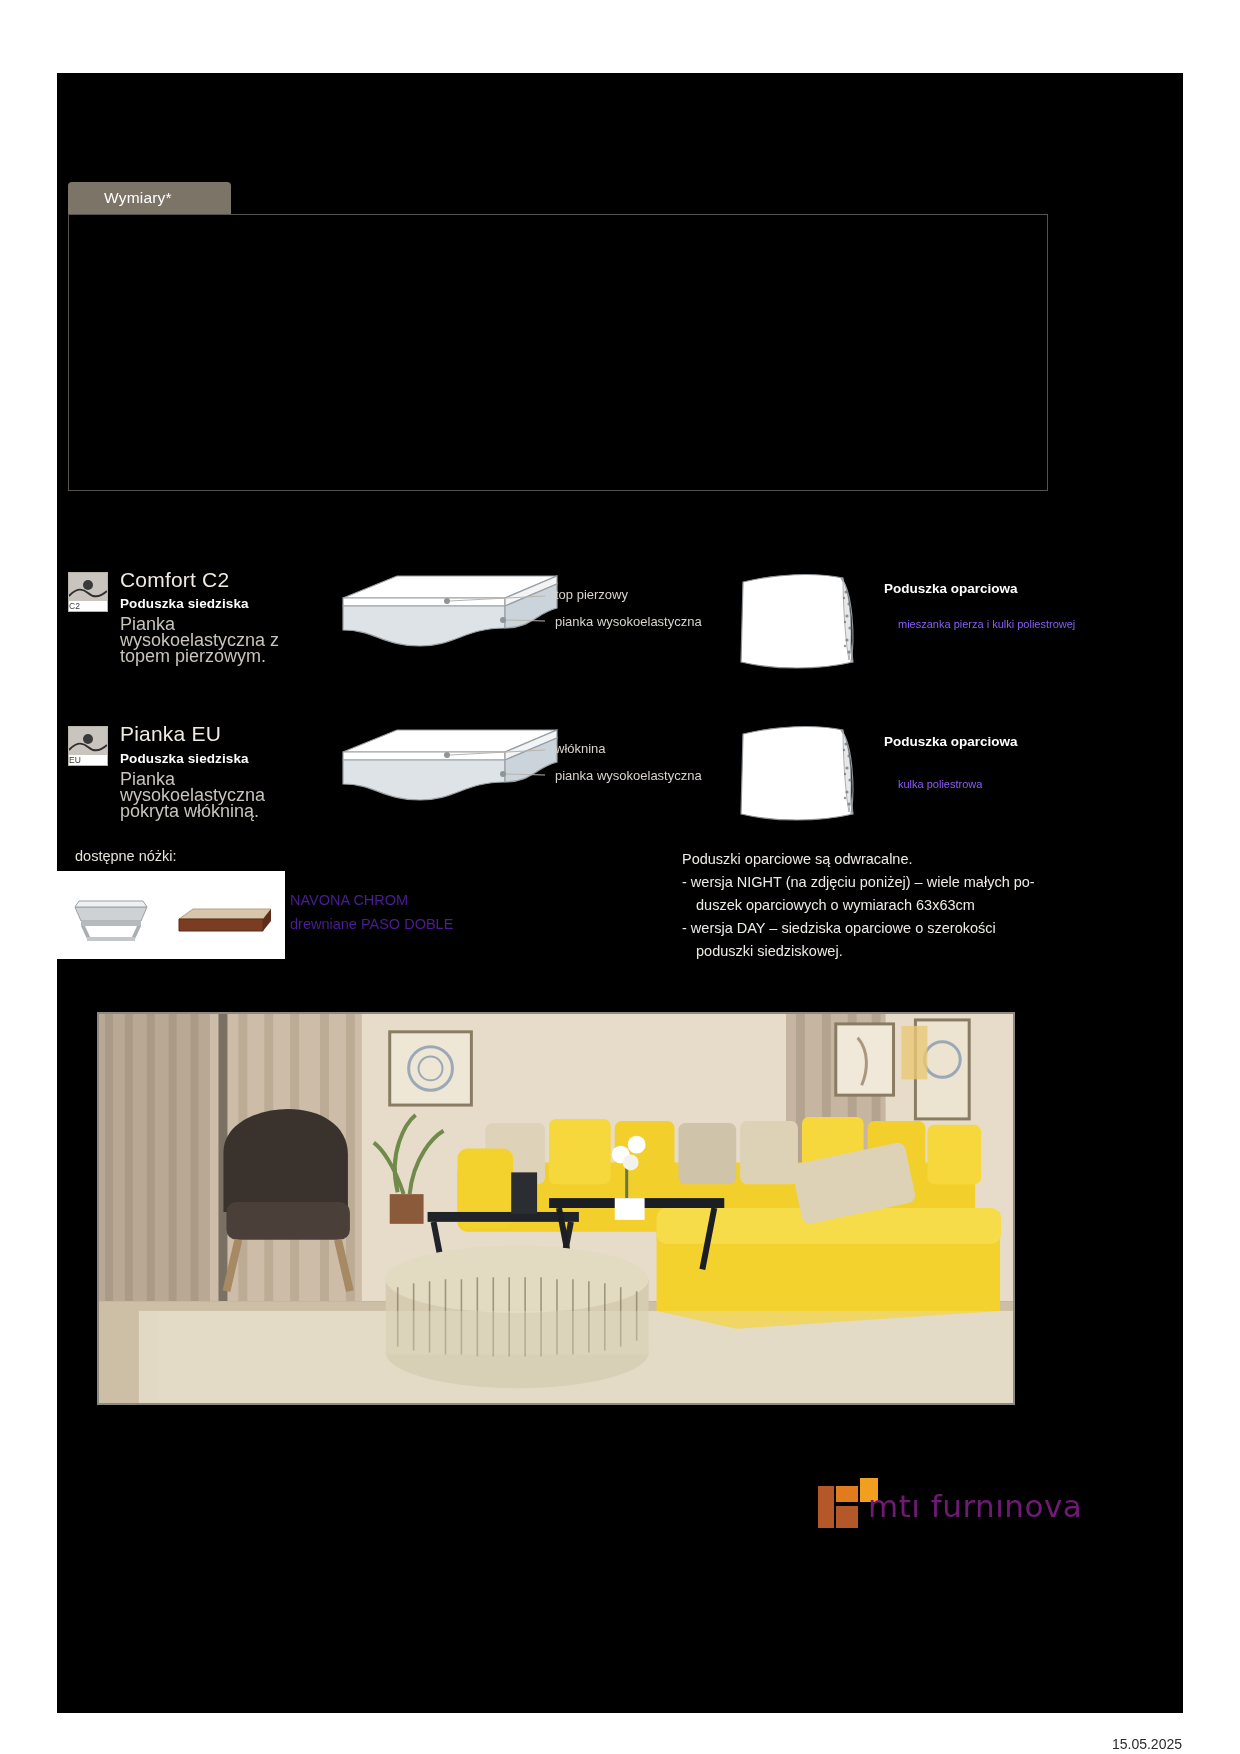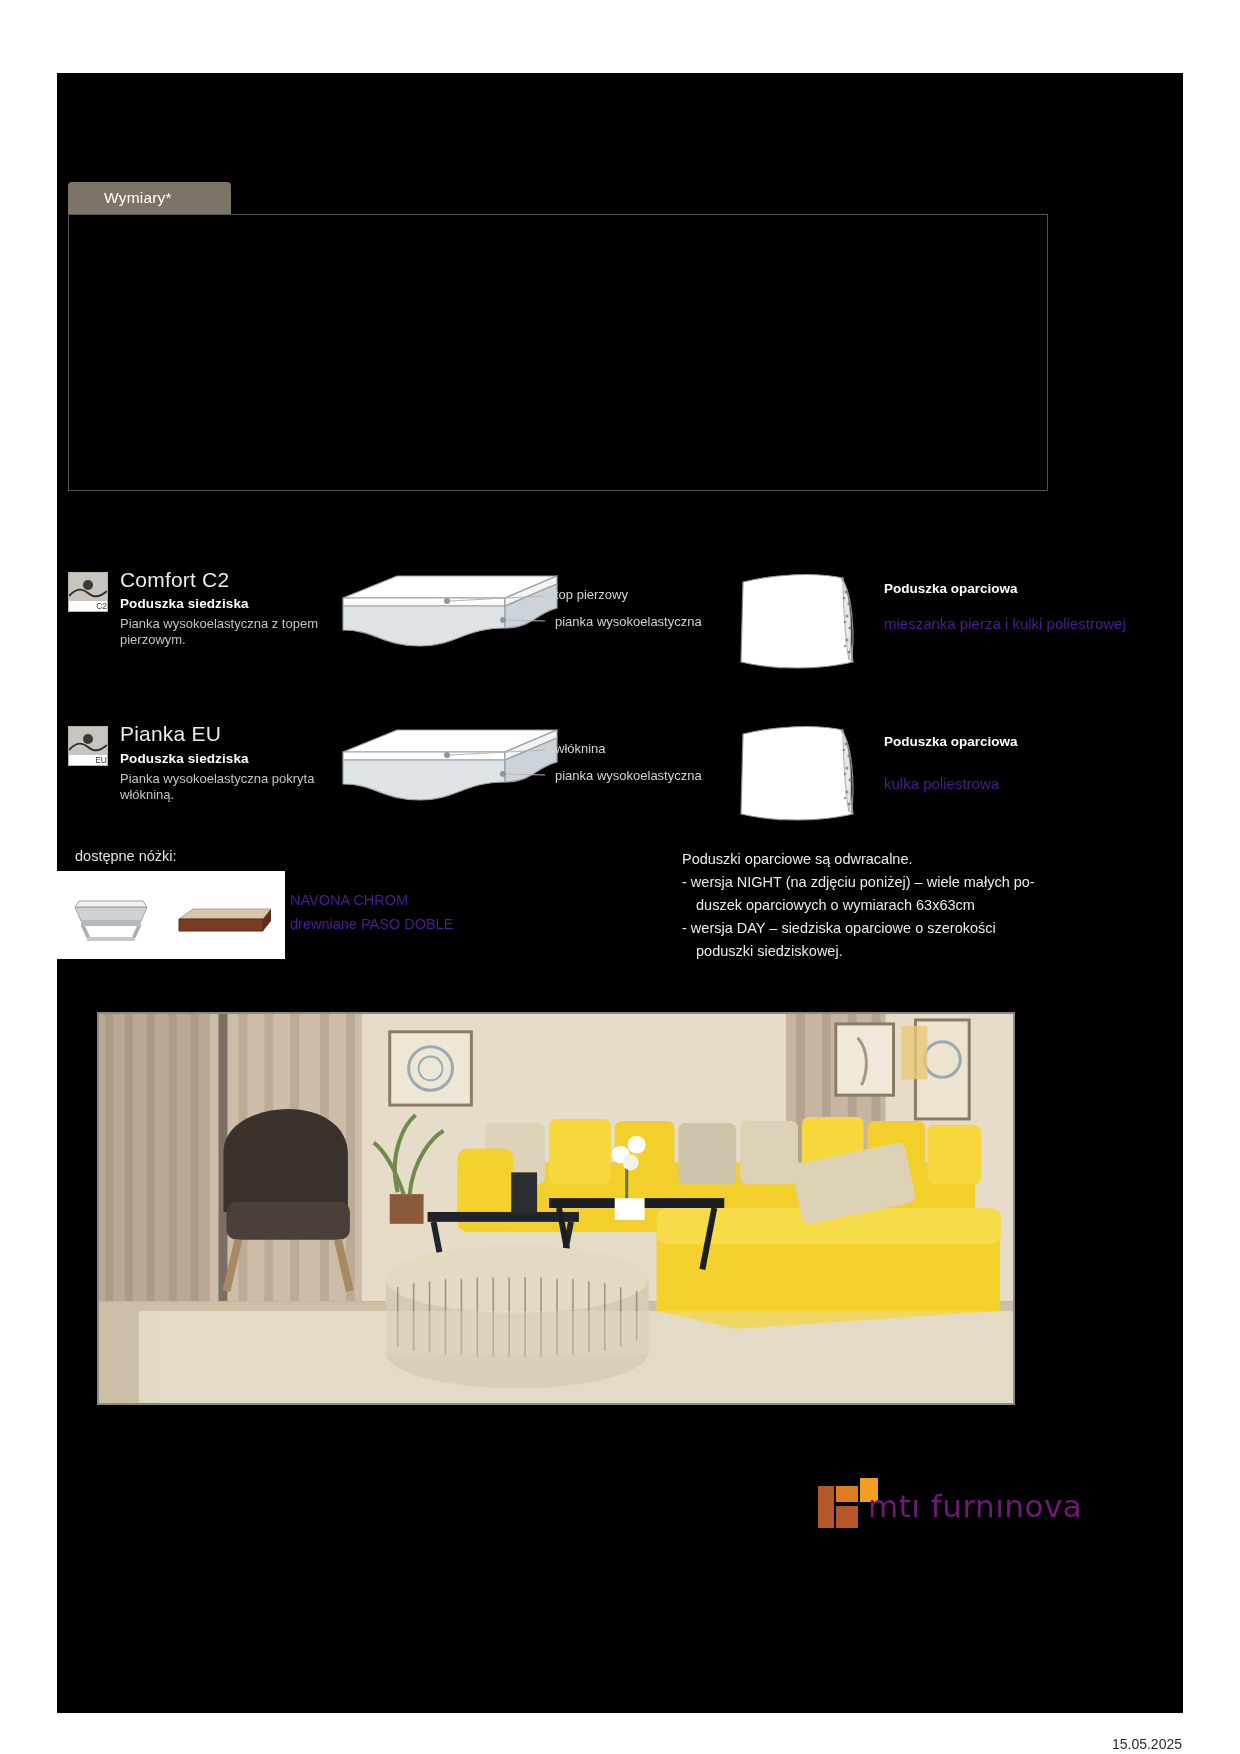--- a/index.html
+++ b/index.html
@@ -71,21 +71,21 @@
   }
   .badge .wave {
     position: absolute;
     left: 0; bottom: 11px;
     width: 100%; height: 14px;
   }
   .badge .lbl {
     position: absolute;
     left: 0; bottom: 0;
     width: 100%;
-    text-align: right;
+    text-align: left;
     font-size: 8.5px;
     color: #3a3a3a;
     background: #ffffff;
     line-height: 10px;
   }
   .badge .grey {
     position: absolute;
     left: 0; top: 0; width: 100%; height: 29px;
     background: #c9c5be;
     z-index: -1;
@@ -102,21 +102,21 @@
     position: absolute;
     left: 120px;
     font-size: 13.5px;
     font-weight: bold;
     color: #ffffff;
     letter-spacing: .1px;
   }
   .cf-desc {
     position: absolute;
     left: 120px;
-    font-size: 13px;
+    font-size: 18px;
     color: #c8c3bb;
     line-height: 16px;
     width: 200px;
   }
 
   .cushion-svg { position: absolute; }
 
   .callout {
     position: absolute;
     font-size: 13px;
@@ -124,23 +124,24 @@
   }
 
   .pillow-title {
     position: absolute;
     font-size: 13.5px;
     font-weight: bold;
     color: #ffffff;
   }
   .pillow-desc {
     position: absolute;
-    font-size: 15px;
-    color: #4c1d95;
+    font-size: 11px;
+    color: #8b5cf6;
     line-height: 16px;
+    margin-left: 14px;
   }
 
   
   .legs-label {
     position: absolute;
     left: 75px; top: 832px;
     font-size: 14.5px;
     color: #e6e2da;
   }
   .leg-img {

